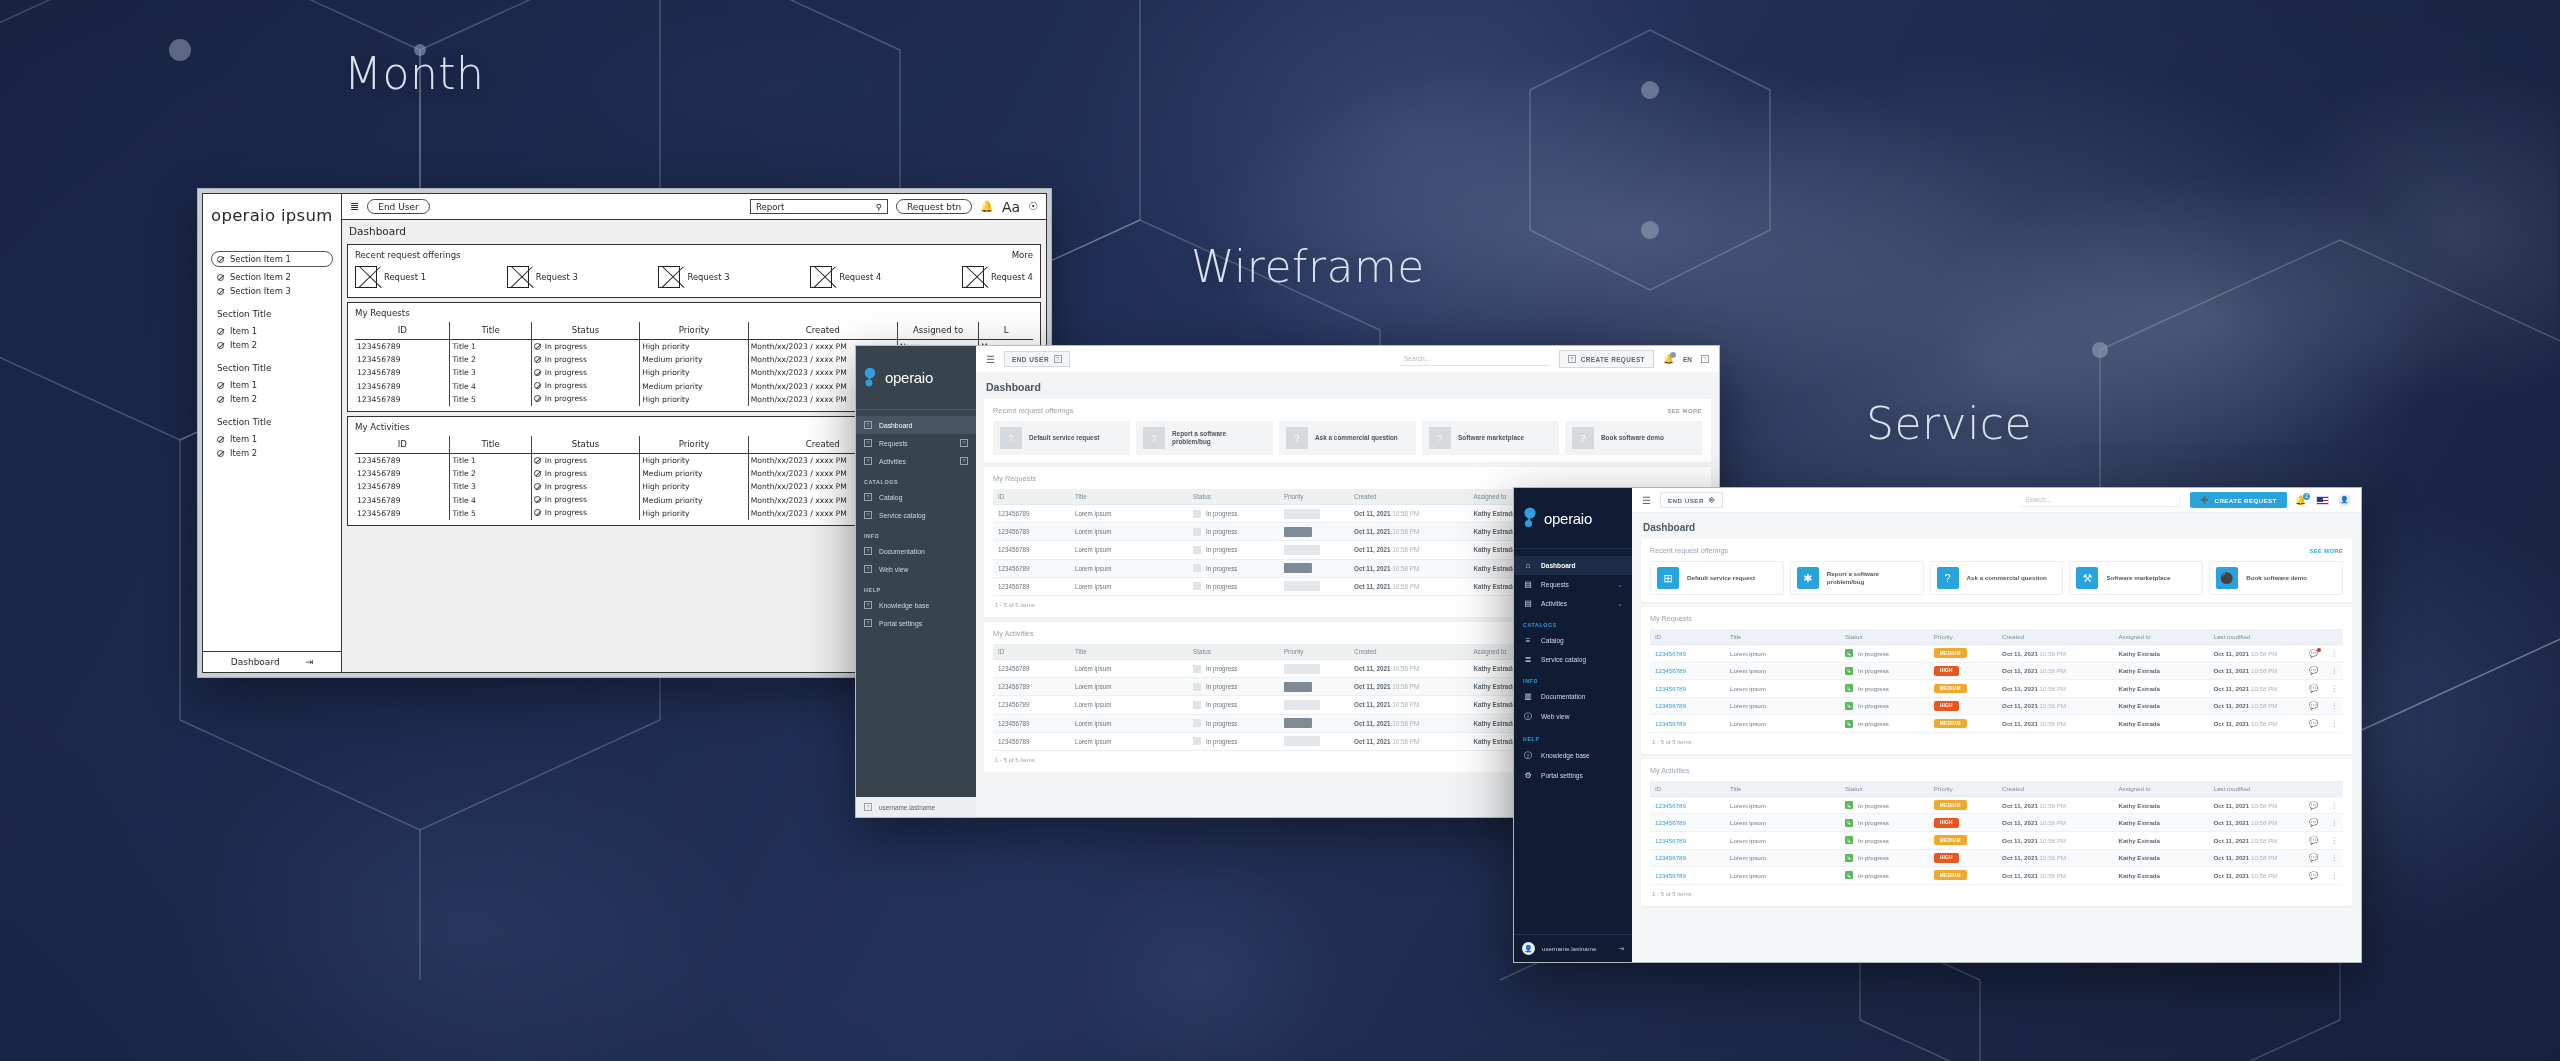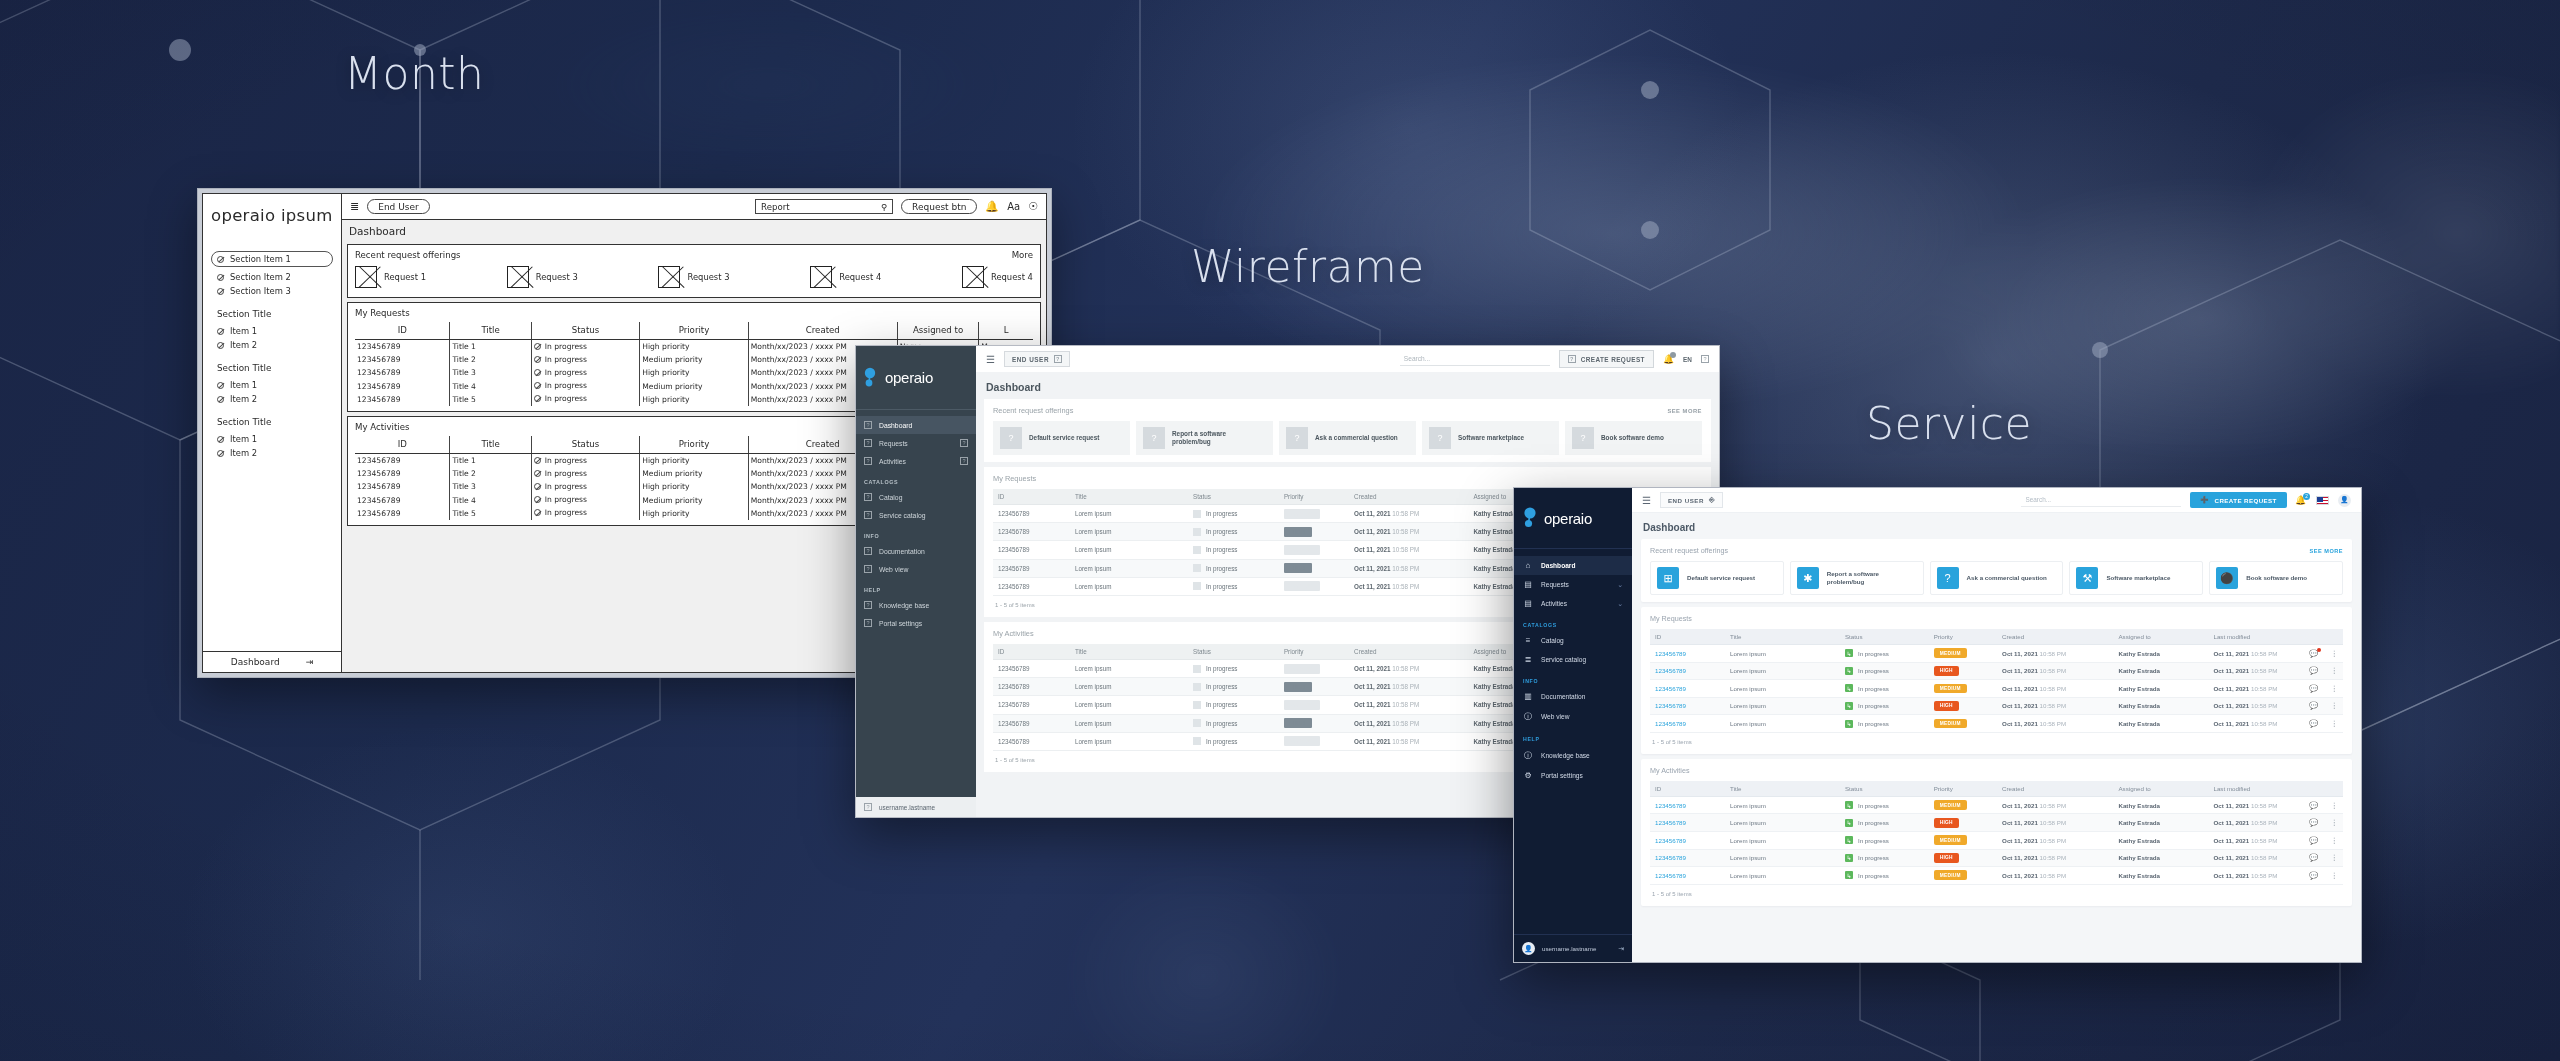--- a/index.html
+++ b/index.html
@@ -290,21 +290,21 @@
     <div class="sk-main">
       <div class="sk-top">
         <span class="sk-ic">≣</span>
         <span class="sk-hbtn">End User</span>
         <div class="sk-search" style="margin-left:auto">
           <span>Report</span>
           <span>⚲</span>
         </div>
         <span class="sk-hbtn">Request btn</span>
         <span class="sk-ic">🔔</span>
-        <span style="font-size:10px">Aa</span>
+        <span style="font-size:14px">Aa</span>
         <span class="sk-ic">☉</span>
       </div>
 
       <div class="sk-page">
         <div class="sk-ptitle">Dashboard</div>
 
         <div class="sk-card">
           <div class="sk-card-hd">
             <span>Recent request offerings</span>
             <span>More</span>

